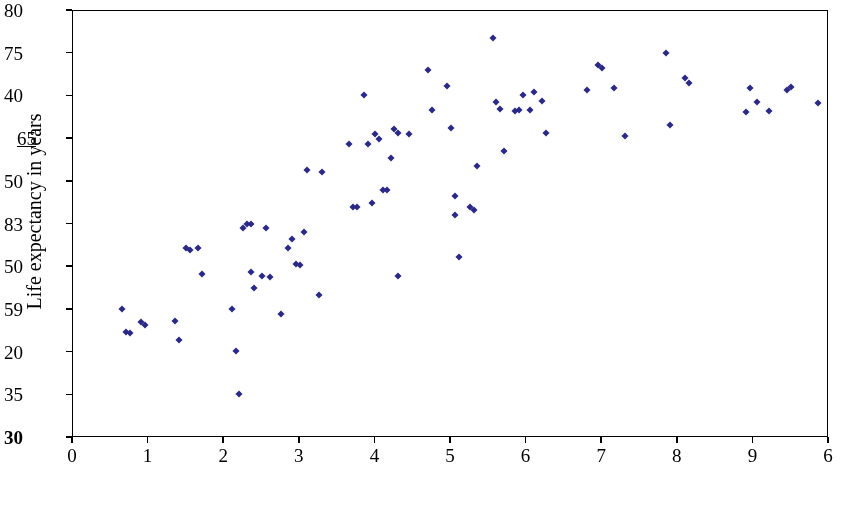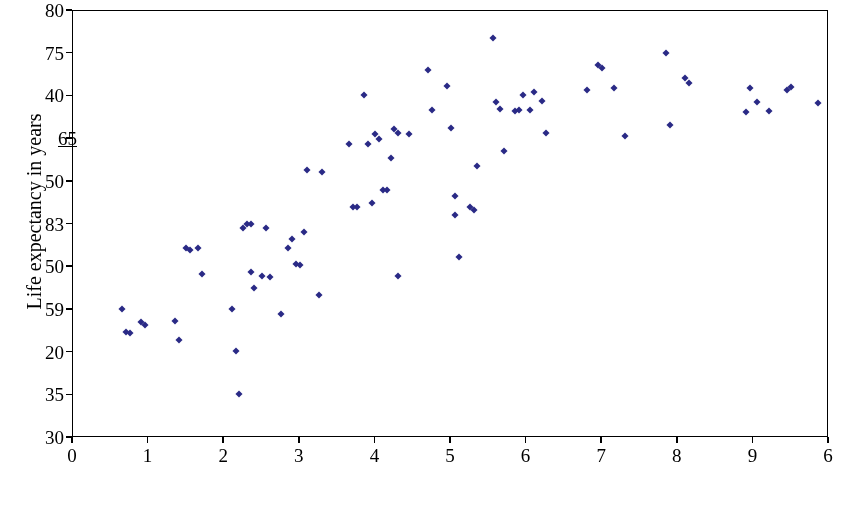--- a/index.html
+++ b/index.html
@@ -47,21 +47,20 @@
   }
   
   .tick-label {
     position: absolute;
     font-size: 19px;
     line-height: 1;
     color: #000;
     white-space: nowrap;
   }
   .ytick {
-    text-align: right;
     width: 60px;
   }
   .xtick {
     text-align: center;
     width: 40px;
   }
   .tick-mark {
     position: absolute;
     background: #000;
   }
@@ -173,21 +172,21 @@
         <div class="pt" style="left: 676.62px; top: 76.86px; background: rgb(42, 42, 134);"></div>
         <div class="pt" style="left: 684.18px; top: 90.524px; background: rgb(42, 42, 134);"></div>
         <div class="pt" style="left: 695.52px; top: 99.918px; background: rgb(42, 42, 134);"></div>
         <div class="pt" style="left: 714.42px; top: 78.568px; background: rgb(42, 42, 134);"></div>
         <div class="pt" style="left: 718.2px; top: 76.006px; background: rgb(42, 42, 134);"></div>
         <div class="pt" style="left: 744.66px; top: 92.232px; background: rgb(42, 42, 134);"></div>
       </div>
   </div>
 
   <div id="ytick-layer">
-      <div class="tick-label ytick" style="left: 4px; top: 428px;">30</div>
+      <div class="tick-label ytick" style="left: 4px; top: 428px; font-weight: bold;">30</div>
       <div class="tick-mark" style="left: 66px; top: 436.2px; width: 6px; height: 1.6px;"></div>
       <div class="tick-label ytick" style="left: 4px; top: 385.3px;">35</div>
       <div class="tick-mark" style="left: 66px; top: 393.5px; width: 6px; height: 1.6px;"></div>
       <div class="tick-label ytick" style="left: 4px; top: 342.6px;">20</div>
       <div class="tick-mark" style="left: 66px; top: 350.8px; width: 6px; height: 1.6px;"></div>
       <div class="tick-label ytick" style="left: 4px; top: 299.9px;">59</div>
       <div class="tick-mark" style="left: 66px; top: 308.1px; width: 6px; height: 1.6px;"></div>
       <div class="tick-label ytick" style="left: 4px; top: 257.2px;">50</div>
       <div class="tick-mark" style="left: 66px; top: 265.4px; width: 6px; height: 1.6px;"></div>
       <div class="tick-label ytick" style="left: 4px; top: 214.5px;">83</div>

